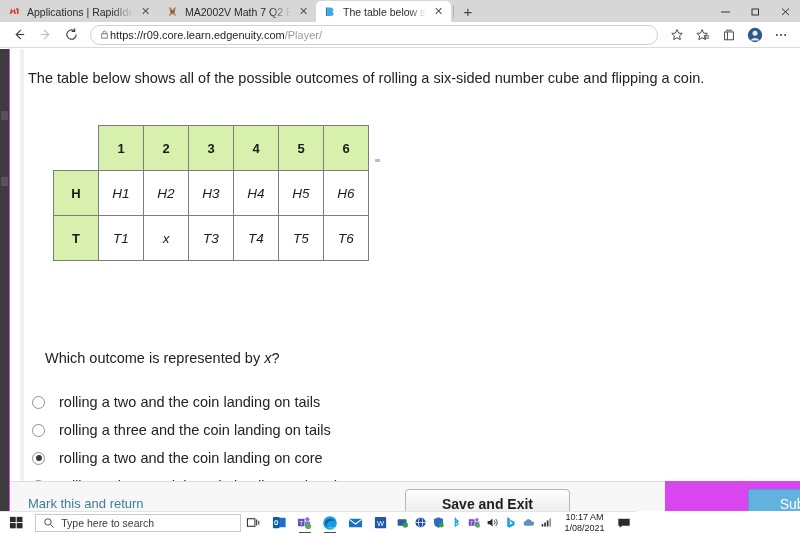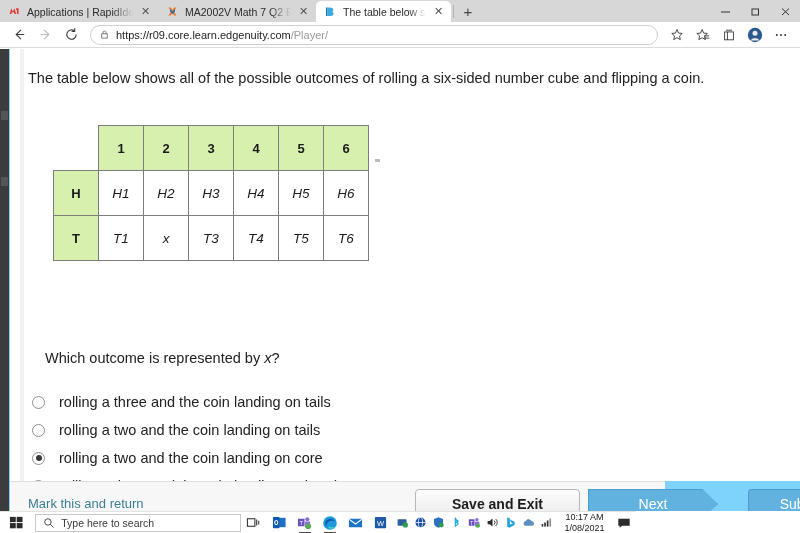--- a/index.html
+++ b/index.html
@@ -53,33 +53,33 @@
     border-bottom: 1px solid #dcdcdc;
   }
   .navbtn {
     width: 26px; height: 22px; display: flex; align-items: center;
     justify-content: center; color: #404040;
   }
   .navbtn.disabled { color: #bdbdbd; }
   .omnibox {
     flex: 1; height: 20px; margin: 0 6px; background: #ffffff;
     border: 1px solid #d0d0d0; border-radius: 10px;
-    display: flex; align-items: center; padding: 0 8px; gap: 6px;
+    display: flex; align-items: center; padding: 0 8px; 
   }
   .url-text { font-size: 11px; color: #1f1f1f; white-space: nowrap; }
   .url-text .url-path { color: #9b9b9b; }
   .tb-icon {
     width: 26px; height: 22px; display: flex; align-items: center;
     justify-content: center; color: #2b2b2b;
   }
 
   
   .page-area {
     position: absolute; left: 0; top: 49px; width: 800px; height: 462px;
-    background: #7dd3fc; overflow: hidden;
+    background: #d946ef; overflow: hidden;
   }
   .left-rail {
     position: absolute; left: 0; top: 0; width: 9px; height: 462px;
     background: #3c3c3c;
   }
   .rail-notch {
     position: absolute; left: 1px; width: 7px; height: 9px; background: #555;
   }
   .content-card {
     position: absolute; left: 10px; top: 0; width: 790px; height: 432px;
@@ -137,21 +137,21 @@
   
   .action-bar {
     position: absolute; left: 10px; top: 432px; width: 655px; height: 30px;
     background: #f7f7f7; border-top: 1px solid #dedede;
   }
   .mark-link {
     position: absolute; left: 18px; top: 14px;
     font-size: 13px; color: #3b7f95;
   }
   .btn-save {
-    position: absolute; left: 405px; top: 7px; width: 165px; height: 30px;
+    position: absolute; left: 395px; top: 7px; width: 165px; height: 30px;
     background: linear-gradient(#fdfdfd,#e9e9e9);
     border: 1px solid #b6b6b6; border-radius: 4px;
     display: flex; align-items: center; justify-content: center;
     font-size: 14px; font-weight: bold; color: #1d1d1d;
   }
   .btn-next {
     position: absolute; left: 578px; top: 7px; width: 130px; height: 30px;
     background: #62b2e0; border: 1px solid #4a9fd0;
     display: flex; align-items: center; justify-content: center;
     font-size: 14px; color: #ffffff;
@@ -367,41 +367,40 @@
         </tr>
       </tbody>
         </table>
       <div class="stray-dot"></div>
 
       <div class="sub-question"><span>Which outcome is represented by </span><i>x</i><span>?</span></div>
 
       <div class="choices">
         <div class="choice">
           <span class="radio"></span>
-          <span class="choice-label">rolling a three and the coin landing on tails</span>
+          <span class="choice-label">rolling a two and the coin landing on tails</span>
         </div>
         <div class="choice">
           <span class="radio"></span>
-          <span class="choice-label">rolling a two and the coin landing on tails</span>
+          <span class="choice-label">rolling a three and the coin landing on tails</span>
         </div>
         <div class="choice">
           <span class="radio checked"></span>
           <span class="choice-label">rolling a two and the coin landing on core</span>
         </div>
         <div class="choice">
           <span class="radio"></span>
           <span class="choice-label">rolling a three and the coin landing on heads</span>
         </div>
       </div>
     </div>
 
     <div class="action-bar">
       <div class="mark-link">Mark this and return</div>
       <div class="btn-save">Save and Exit</div>
-      <div class="btn-next">Next</div>
       <div class="btn-submit">Subm</div>
     </div>
   </div>
 
   <div class="taskbar">
     <div class="start-btn">
       <svg width="15" height="15" viewBox="0 0 16 16">
         <rect x="1" y="2" width="6.2" height="5.6" fill="#2b2b2b"></rect>
         <rect x="8.2" y="2" width="6.2" height="5.6" fill="#2b2b2b"></rect>
         <rect x="1" y="8.6" width="6.2" height="5.6" fill="#2b2b2b"></rect>

